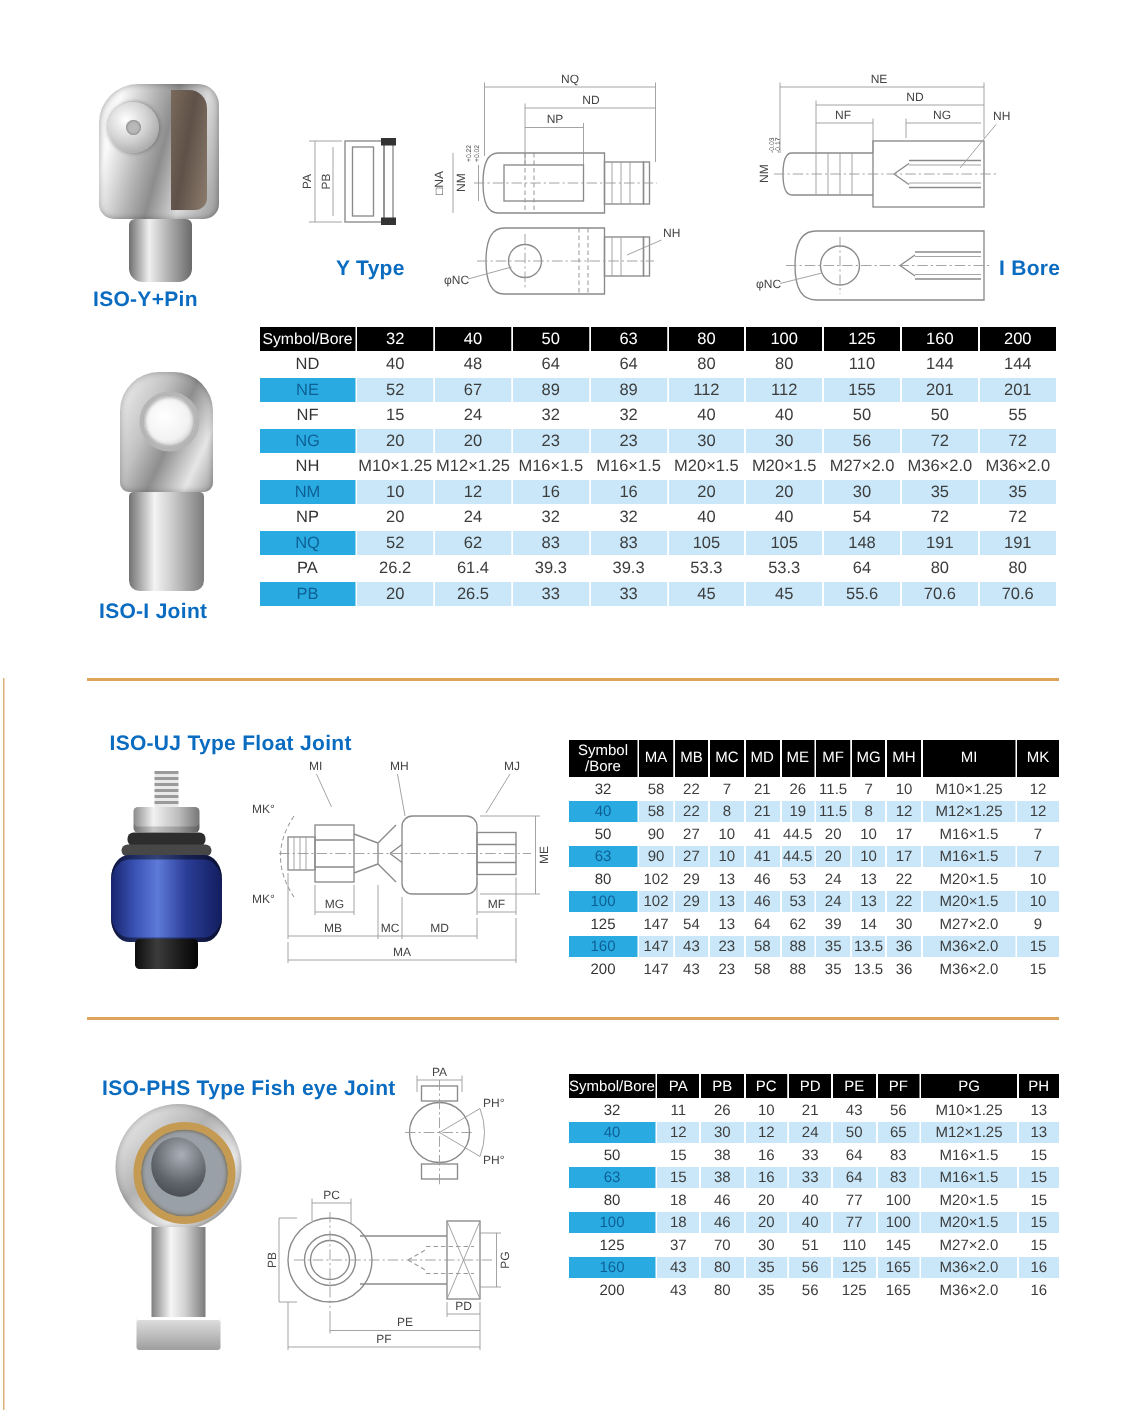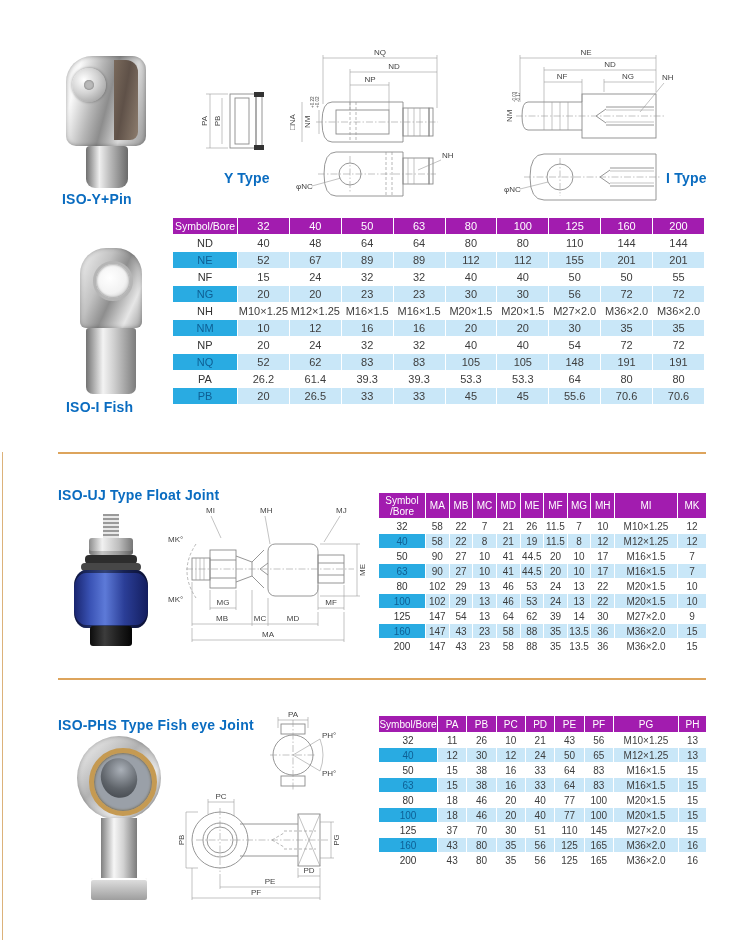--- a/index.html
+++ b/index.html
@@ -9,21 +9,21 @@
   
   .blue-title{position:absolute;color:#0a6cc0;font-weight:bold;font-size:14px;letter-spacing:.2px;}
 
   
   .divider{position:absolute;left:58px;width:648px;height:2px;background:#dda45c;}
   .left-edge{position:absolute;left:2px;top:452px;width:1px;height:488px;background:#dcb27a;}
 
   
   .spec-table{position:absolute;border-collapse:collapse;table-layout:fixed;text-align:center;}
   .spec-table th,.spec-table td{border:1px solid #fff;padding:0;font-weight:normal;overflow:hidden;white-space:nowrap;}
-  .spec-table thead th{background:#a21caf;color:#fff;margin-left:14px;}
+  .spec-table thead th{background:#000000;color:#fff;margin-left:14px;}
   .spec-table tbody{color:#3d3d3d;}
   .spec-table tbody tr:nth-child(odd) th{background:#fff;color:#333;}
   .spec-table tbody tr:nth-child(even) td{background:#c9e7f8;}
   .spec-table tbody tr:nth-child(even) th{background:#29abe2;color:#0e5f94;}
 
   #table1{left:172px;top:217px;width:533px;font-size:11px;}
   #table1 tr{height:17px;}
   #table1 thead th:first-child{width:64px;font-size:10.5px;}
 
   #table2{left:378px;top:492px;width:329px;font-size:10px;}
@@ -214,21 +214,21 @@
     <line class="c" x1="26" y1="131" x2="162" y2="131"></line>
       <line class="c" x1="62" y1="112" x2="62" y2="150"></line>
     <path class="s" d="M102 131 L112 124 M102 131 L112 138"></path>
     <line class="s" x1="112" y1="122" x2="156" y2="122"></line>
       <line class="s" x1="112" y1="140" x2="156" y2="140"></line>
     <line class="d" x1="112" y1="125" x2="156" y2="125"></line>
       <line class="d" x1="112" y1="137" x2="156" y2="137"></line>
     <text x="6" y="146">φNC</text>
     <line class="d" x1="22" y1="143" x2="50" y2="136"></line>
   </svg>
-  <div class="blue-title" style="left:666px;top:170px;">I Type</div>
+  <div class="blue-title" style="left:666px;top:170px;">I Bore</div>
 
   <table id="table1" class="spec-table">
       <thead>
         <tr>
           <th>Symbol/Bore</th>
           <th>32</th>
           <th>40</th>
           <th>50</th>
           <th>63</th>
           <th>80</th>
@@ -360,26 +360,26 @@
           <td>70.6</td>
         </tr>
       </tbody>
     </table>
 
   <div class="photo" style="left:74px;top:246px;width:78px;height:152px;">
     <div class="p2-eye"></div>
     <div class="p2-hole"></div>
     <div class="p2-body"></div>
   </div>
-  <div class="blue-title" style="left:66px;top:399px;">ISO-I Fish</div>
+  <div class="blue-title" style="left:66px;top:399px;">ISO-I Joint</div>
 
   <div class="divider" style="top:452px;"></div>
   <div class="left-edge"></div>
 
-  <div class="blue-title" style="left:58px;top:487px;">ISO-UJ Type Float Joint</div>
+  <div class="blue-title" style="left:73px;top:487px;">ISO-UJ Type Float Joint</div>
 
   <div class="photo" style="left:70px;top:514px;width:84px;height:138px;">
     <div class="p3-stud"></div>
     <div class="p3-nut"></div>
     <div class="p3-ring1"></div>
     <div class="p3-ring2"></div>
     <div class="p3-barrel"></div>
     <div class="p3-bnut"></div>
   </div>
 
@@ -567,21 +567,21 @@
           <td>13.5</td>
           <td>36</td>
           <td>M36×2.0</td>
           <td>15</td>
         </tr>
       </tbody>
     </table>
 
   <div class="divider" style="top:678px;"></div>
 
-  <div class="blue-title" style="left:58px;top:717px;">ISO-PHS Type Fish eye Joint</div>
+  <div class="blue-title" style="left:68px;top:717px;">ISO-PHS Type Fish eye Joint</div>
 
   <div class="photo" style="left:74px;top:736px;width:92px;height:168px;">
     <div class="p4-head"></div>
     <div class="p4-bronze"></div>
     <div class="p4-hole"></div>
     <div class="p4-shank"></div>
     <div class="p4-hex"></div>
   </div>
 
   <svg class="drw" style="left:178px;top:708px;" width="184" height="196" viewBox="0 0 184 196">

